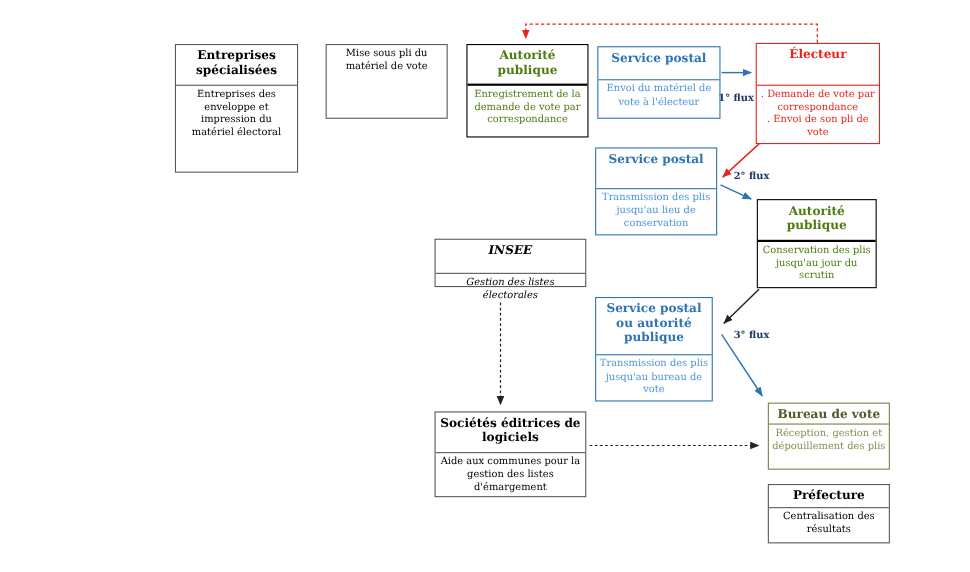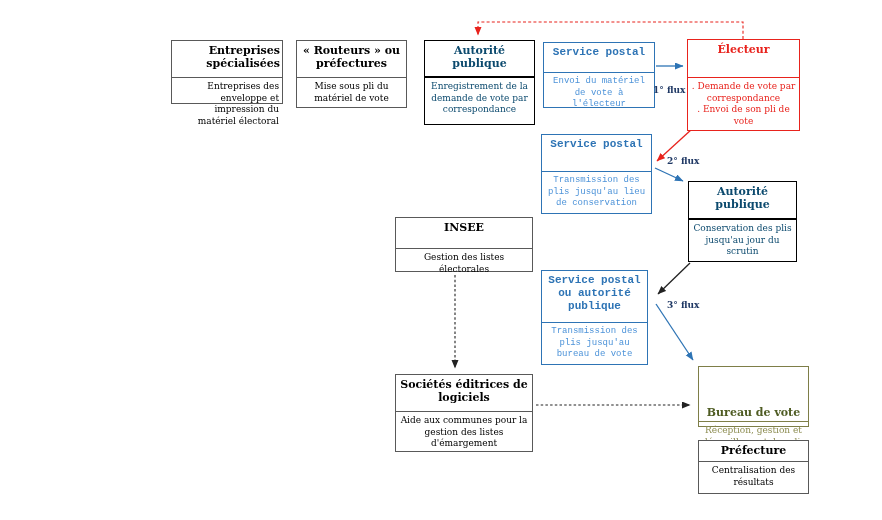--- a/index.html
+++ b/index.html
@@ -10,30 +10,30 @@
   }
   html,body{margin:0;padding:0;background:#fff;}
   .stage{position:relative;width:882px;height:520px;background:#ffffff;overflow:hidden;
          font-family:"DejaVu Serif","Liberation Serif",serif;}
   .box{position:absolute;background:#fff;box-sizing:border-box;display:flex;flex-direction:column;
        text-align:center;}
   .box .title{font-weight:700;font-size:11px;line-height:1.2;padding:3px 2px 1px 2px;box-sizing:border-box;flex:0 0 auto;}
   .box .body{font-size:9px;line-height:1.3;padding:3px 3px 2px 3px;flex:1 1 auto;}
   .theme-gray{border:1.4px solid var(--gray);color:#000;}
   .theme-gray .title{border-bottom:1.4px solid var(--gray);}
-  .theme-black{border:1.4px solid #000;color:#0c4a6e;}
+  .theme-black{border:1.4px solid #000;color:#4d7c0f;}
   .theme-black .title{border-bottom:2.2px solid #000;}
-  .theme-blue{border:1.4px solid var(--blue);font-family:Liberation Mono, monospace;}
+  .theme-blue{border:1.4px solid var(--blue);}
   .theme-blue .title{color:var(--blue);border-bottom:1.4px solid var(--blue);}
   .theme-blue .body{color:var(--blue-light);}
   .theme-red{border:1.4px solid var(--red);}
   .theme-red .title{color:var(--red);border-bottom:1.4px solid var(--red);}
   .theme-red .body{color:var(--red);}
   .theme-olive{border:1.4px solid var(--olive-border);}
-  .theme-olive .title{color:var(--olive-title);border-bottom:1.4px solid var(--olive-border);margin-top:36px;}
+  .theme-olive .title{color:var(--olive-title);border-bottom:1.4px solid var(--olive-border);}
   .theme-olive .body{color:var(--olive-body);}
   .flux{position:absolute;font-size:9px;font-weight:700;color:var(--navy);white-space:nowrap;}
   .arrows{position:absolute;left:0;top:0;width:882px;height:520px;pointer-events:none;}
 </style>
 </head>
 <body>
 
 <div class="stage">
 
   <svg class="arrows" viewBox="0 0 882 520" xmlns="http://www.w3.org/2000/svg">
@@ -51,27 +51,26 @@
     <path d="M743,39 L743,22 L478,22 L478,35" fill="none" stroke="#E8231D" stroke-width="1.1" stroke-dasharray="3 2.2" marker-end="url(#m-red)"></path>
     <path d="M656,66 L683,66" fill="none" stroke="#2E74B5" stroke-width="1.3" marker-end="url(#m-blue)"></path>
     <path d="M692,129 L657,161" fill="none" stroke="#E8231D" stroke-width="1.3" marker-end="url(#m-red)"></path>
     <path d="M655,168 L683,181" fill="none" stroke="#2E74B5" stroke-width="1.3" marker-end="url(#m-blue)"></path>
     <path d="M690,263 L658,294" fill="none" stroke="#222222" stroke-width="1.3" marker-end="url(#m-black)"></path>
     <path d="M656,304 L693,360" fill="none" stroke="#2E74B5" stroke-width="1.3" marker-end="url(#m-blue)"></path>
     <path d="M455,275 L455,368" fill="none" stroke="#222222" stroke-width="1.1" stroke-dasharray="2.5 2.2" marker-end="url(#m-black)"></path>
     <path d="M536,405 L690,405" fill="none" stroke="#222222" stroke-width="1.1" stroke-dasharray="2.5 2.2" marker-end="url(#m-black)"></path>
   </svg>
 
-  <div class="box theme-gray" style="left:171px;top:40px;width:112px;height:64px;text-align:right;">
+  <div class="box theme-gray" style="left:159px;top:40px;width:112px;height:117px;">
     <div class="title" style="height:37px;">Entreprises spécialisées</div>
     <div class="body">Entreprises des enveloppe et impression du matériel électoral</div>
   </div>
 
   <div class="box theme-gray" style="left:296px;top:40px;width:111px;height:68px;">
-    <div class="title" style="height:37px;">« Routeurs » ou préfectures</div>
     <div class="body">Mise sous pli du matériel de vote</div>
   </div>
 
   <div class="box theme-black" style="left:424px;top:40px;width:111px;height:85px;">
     <div class="title" style="height:37px;">Autorité publique</div>
     <div class="body">Enregistrement de la demande de vote par correspondance</div>
   </div>
 
   <div class="box theme-blue" style="left:543px;top:42px;width:112px;height:66px;">
     <div class="title" style="height:30px;">Service postal</div>
@@ -89,21 +88,21 @@
   <div class="box theme-blue" style="left:541px;top:134px;width:111px;height:80px;">
     <div class="title" style="height:37px;">Service postal</div>
     <div class="body">Transmission des plis jusqu'au lieu de conservation</div>
   </div>
 
   <div class="box theme-black" style="left:688px;top:181px;width:109px;height:81px;">
     <div class="title" style="height:38px;">Autorité publique</div>
     <div class="body">Conservation des plis jusqu'au jour du scrutin</div>
   </div>
 
-  <div class="box theme-gray" style="left:395px;top:217px;width:138px;height:55px;">
+  <div class="box theme-gray" style="left:395px;top:217px;width:138px;height:44px;font-style:italic;">
     <div class="title" style="height:31px;">INSEE</div>
     <div class="body">Gestion des listes électorales</div>
   </div>
 
   <div class="box theme-blue" style="left:541px;top:270px;width:107px;height:95px;">
     <div class="title" style="height:52px;">Service postal ou autorité publique</div>
     <div class="body">Transmission des plis jusqu'au bureau de vote</div>
   </div>
 
   <div class="box theme-gray" style="left:395px;top:374px;width:138px;height:78px;align-items:flex-end;">

